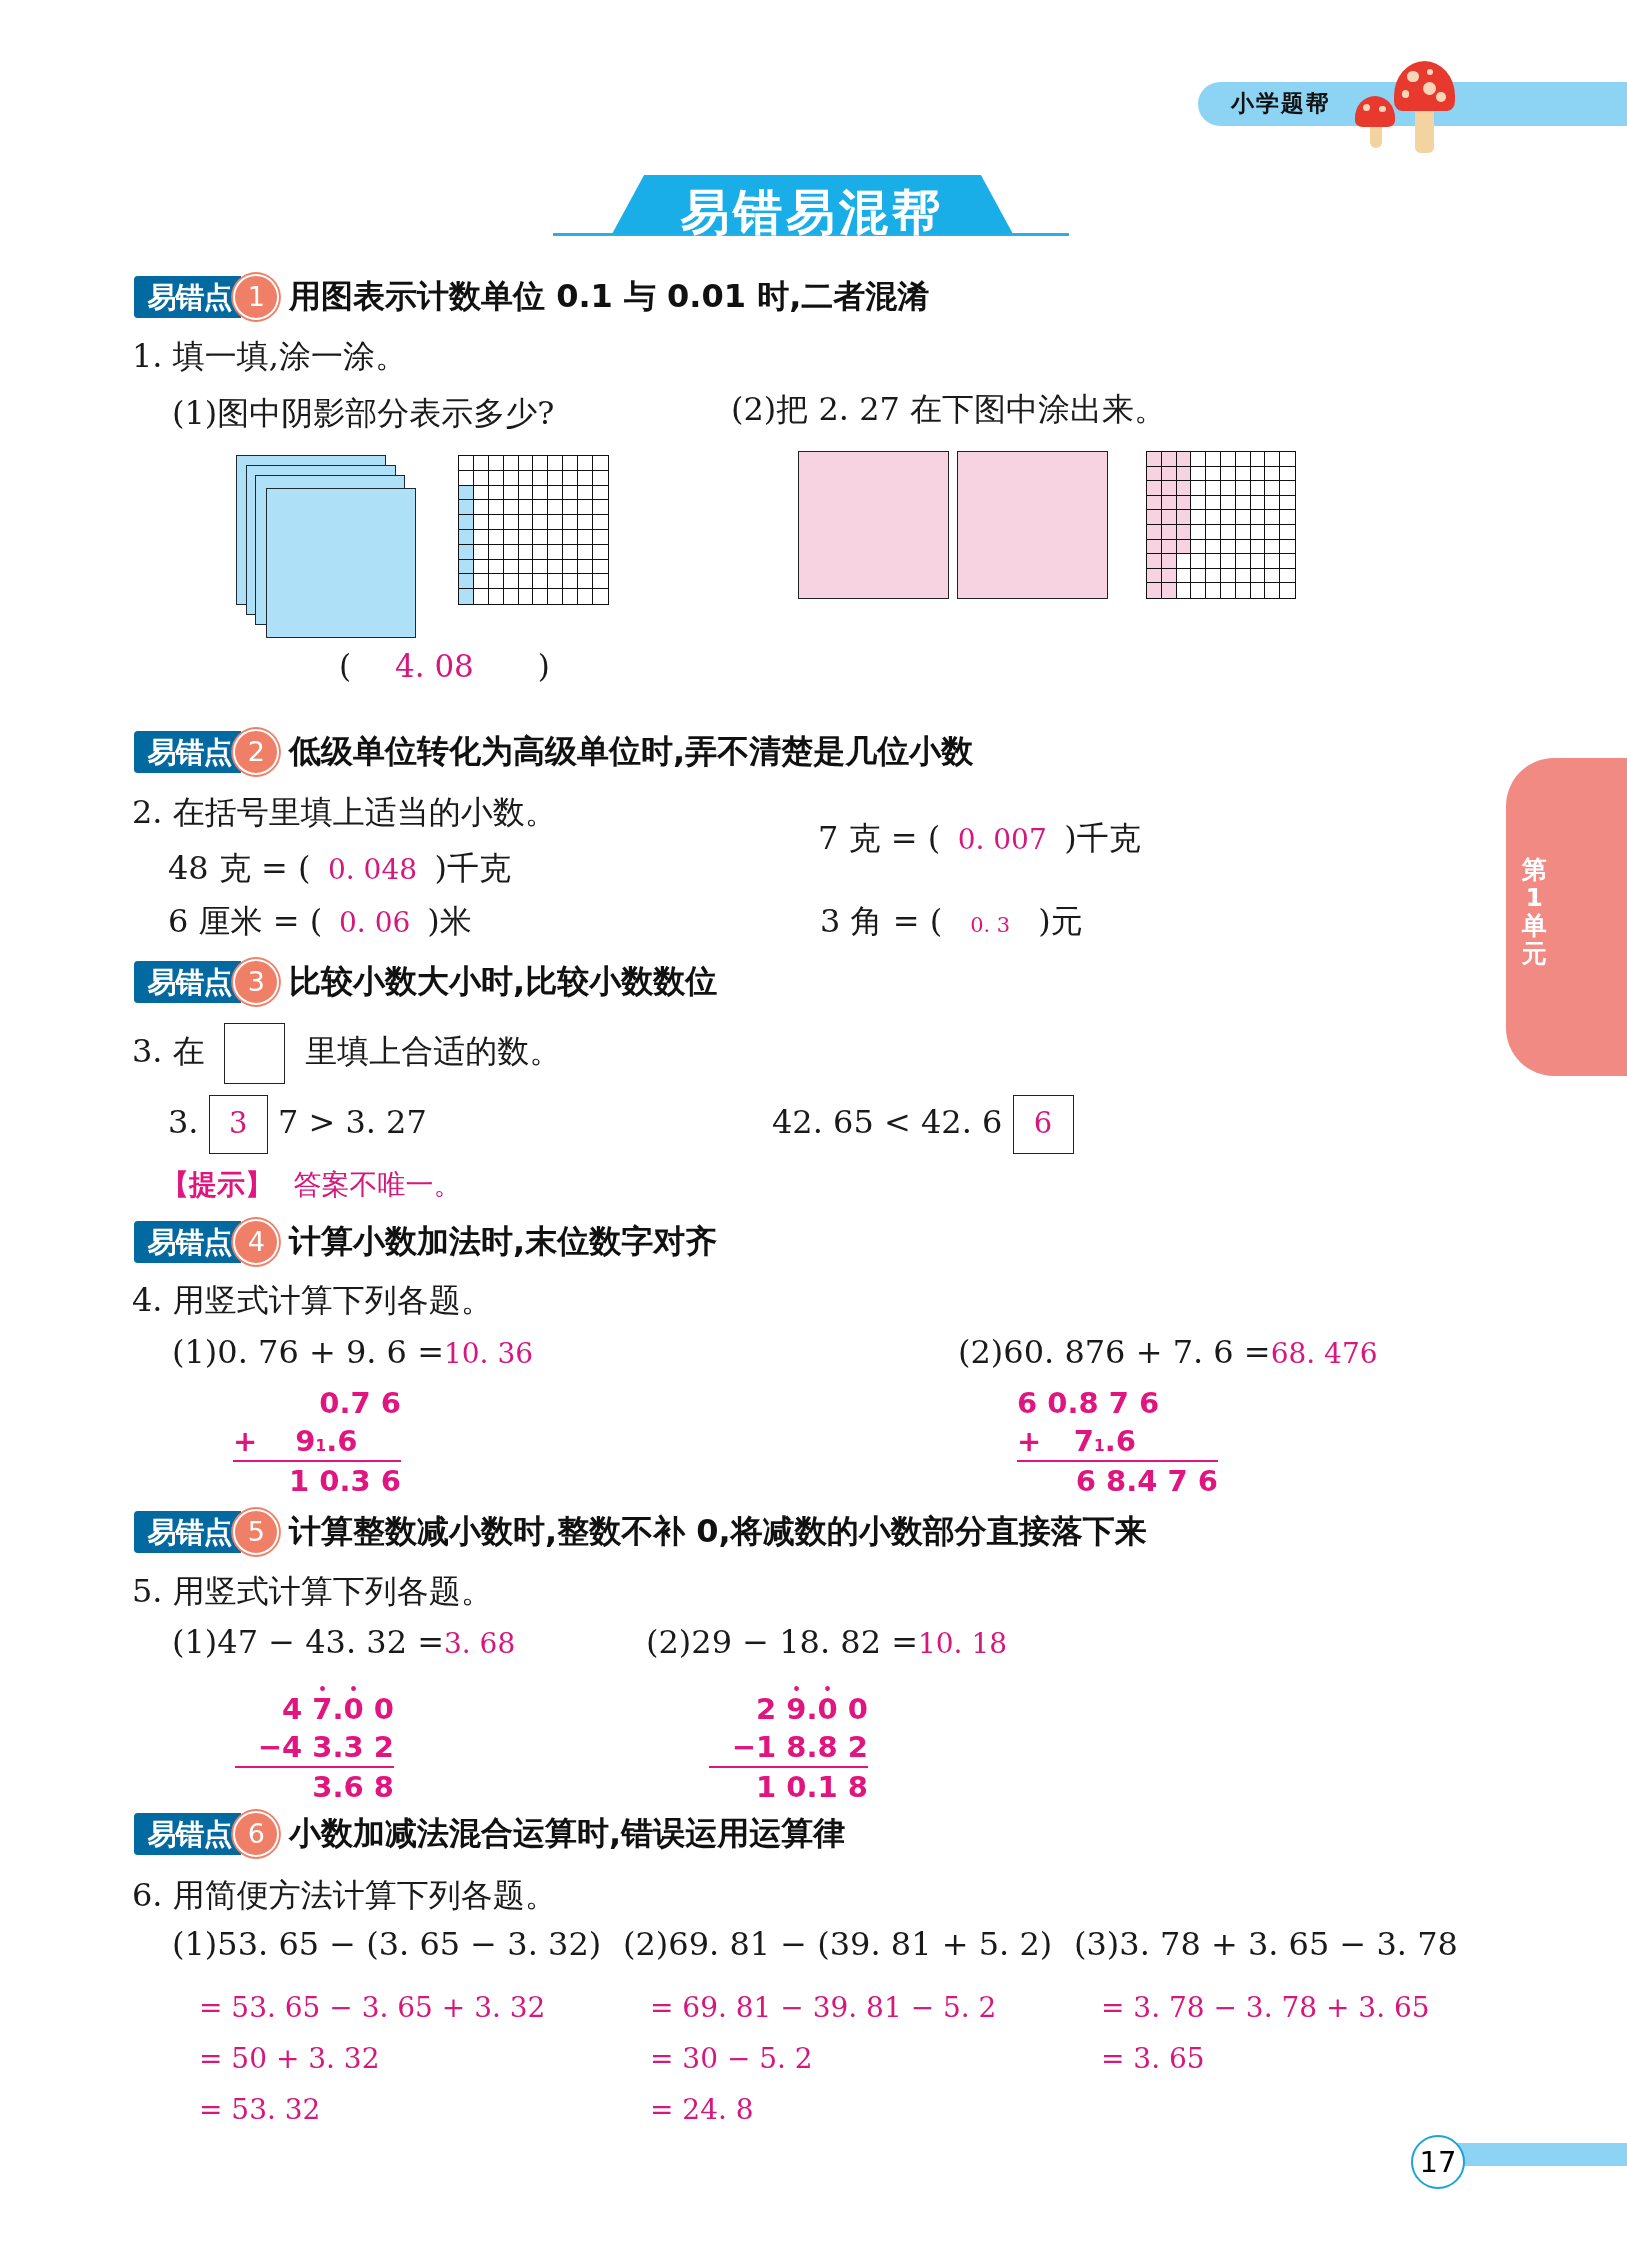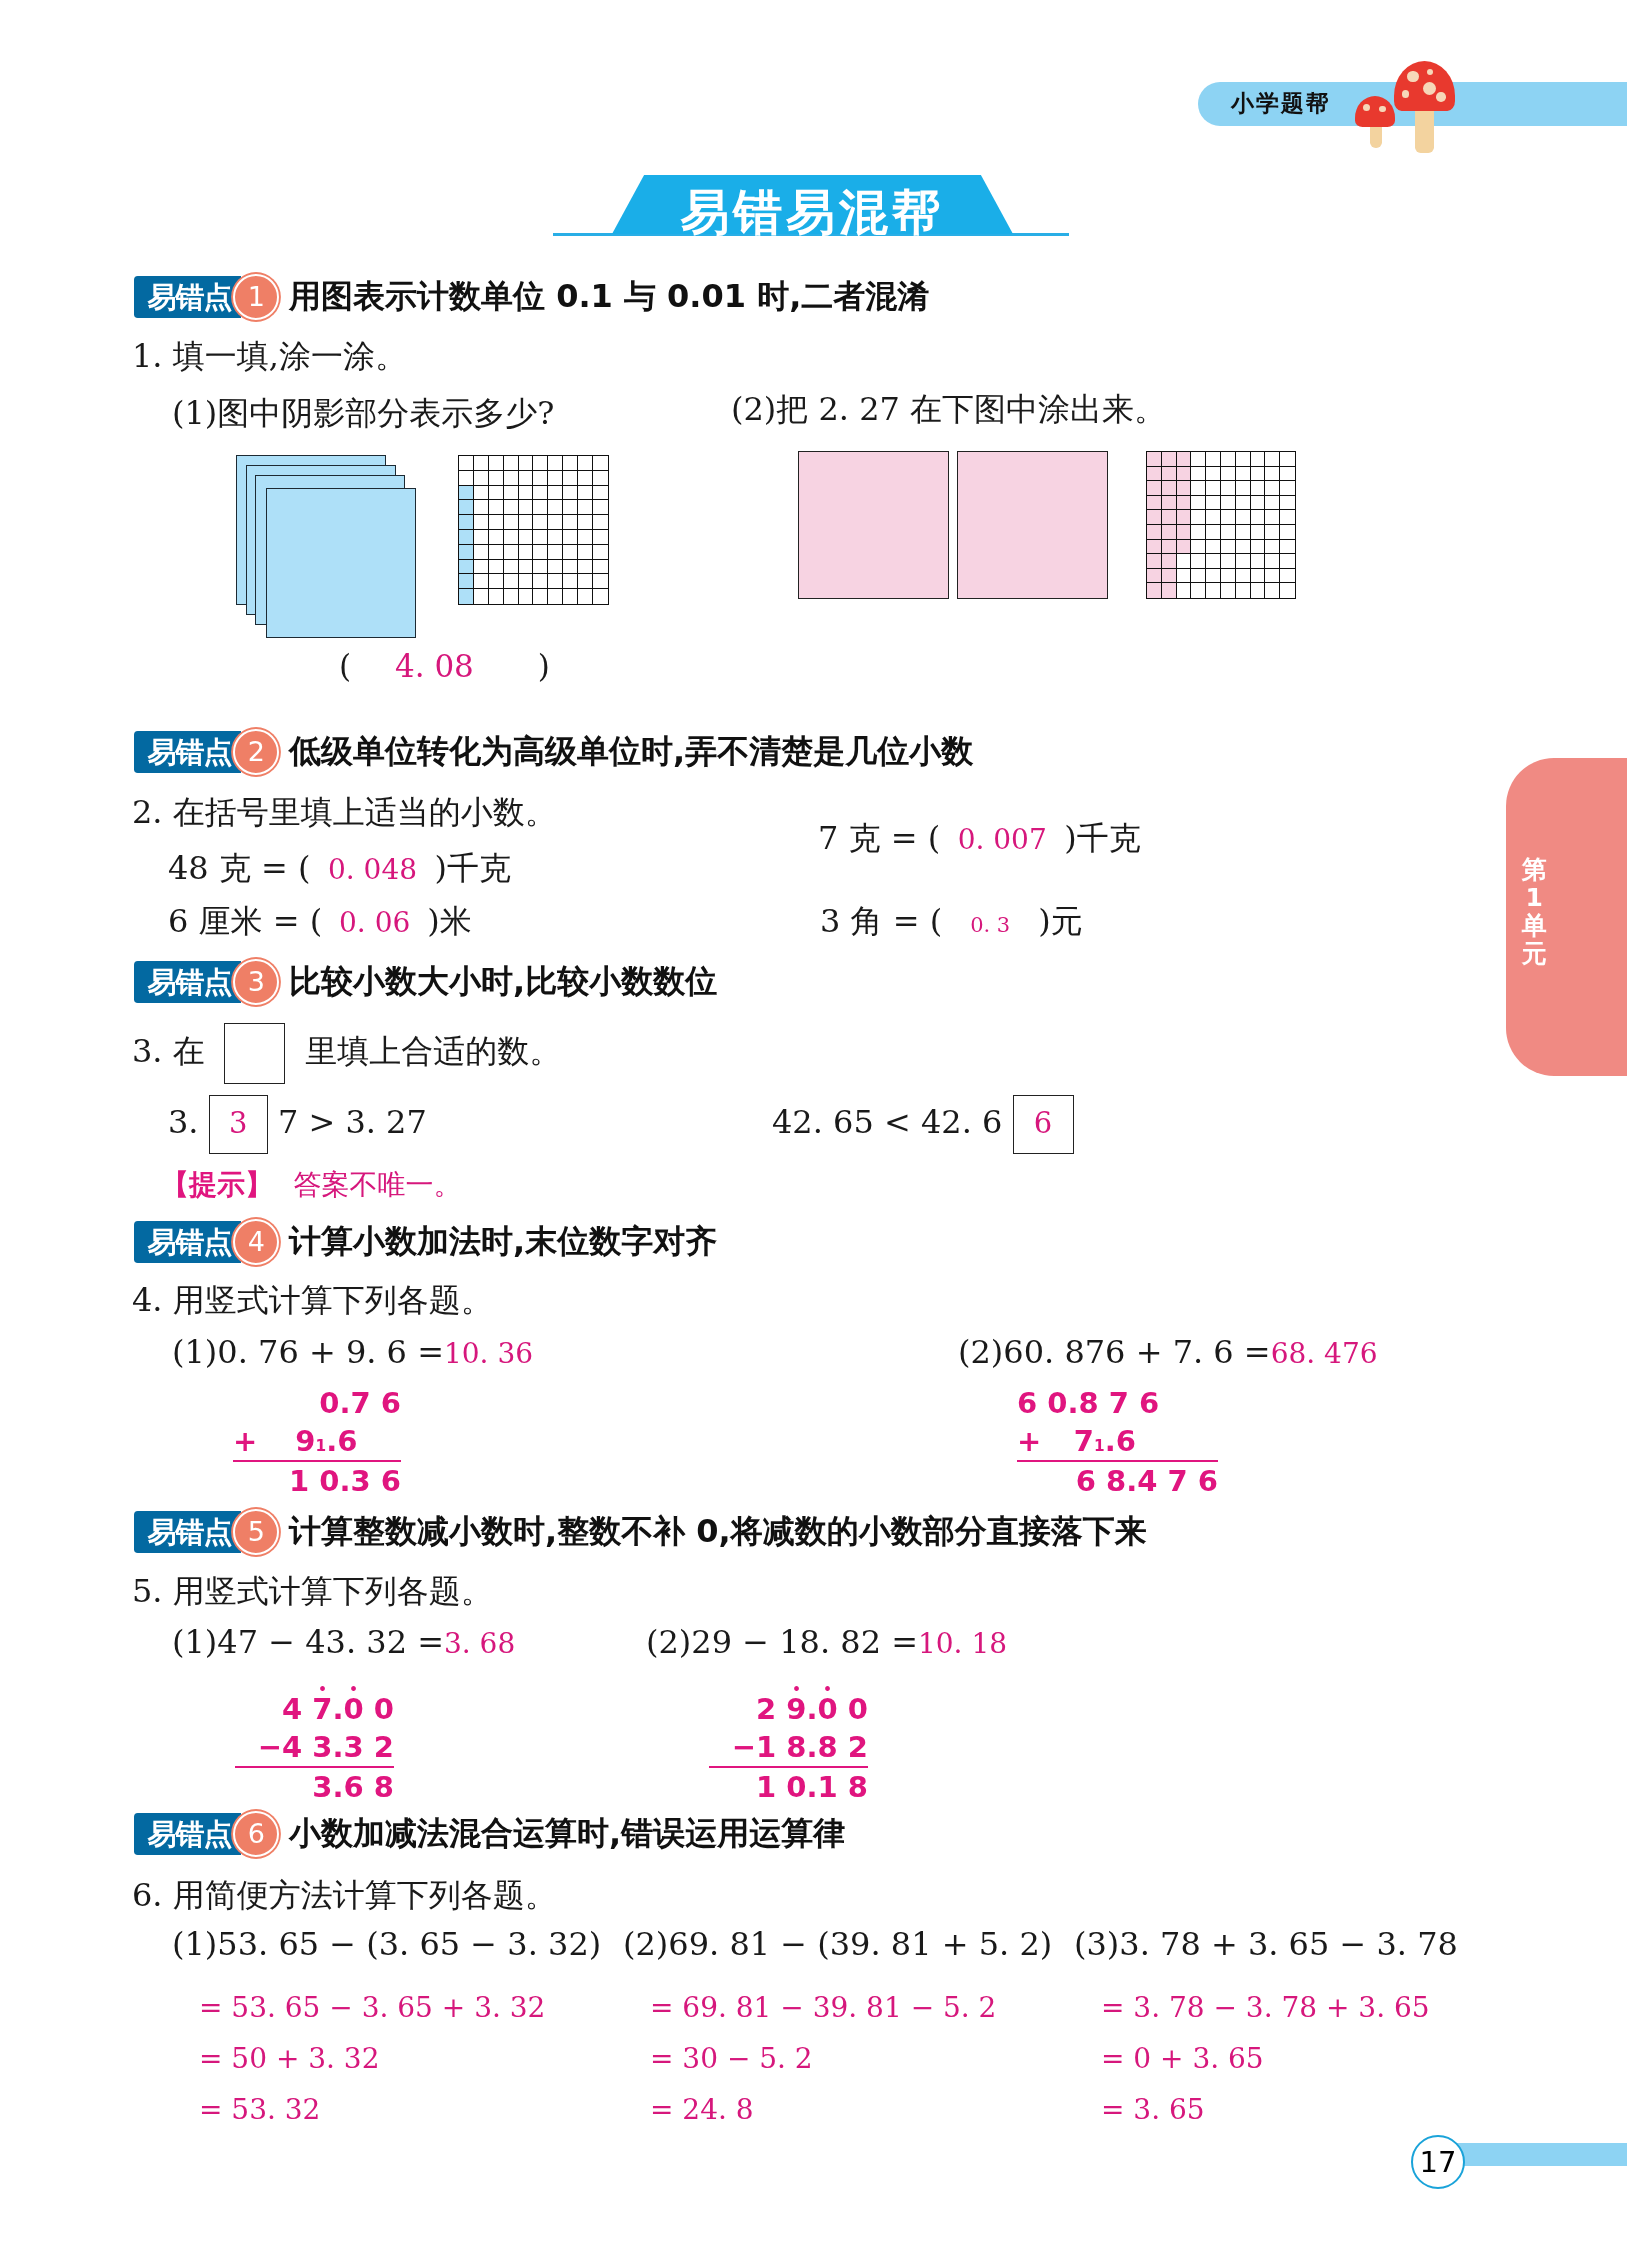--- a/index.html
+++ b/index.html
@@ -450,20 +450,19 @@
   <div class="ans" style="font-size:28px;margin:19px 0 0 27px;line-height:51px;">
     <div>= 69. 81 − 39. 81 − 5. 2</div>
     <div>= 30 − 5. 2</div>
     <div>= 24. 8</div>
   </div>
 </div>
 <div class="abs" style="left:1074px;top:1925px;">
   <div class="sub">(3)3. 78 + 3. 65 − 3. 78</div>
   <div class="ans" style="font-size:28px;margin:19px 0 0 27px;line-height:51px;">
     <div>= 3. 78 − 3. 78 + 3. 65</div>
-    <div>= 0 + 3. 65</div>
     <div>= 3. 65</div>
   </div>
 </div>
 
 <div class="abs page-bar"></div>
 <div class="abs page-circle">17</div>
 
 
 </body></html>

